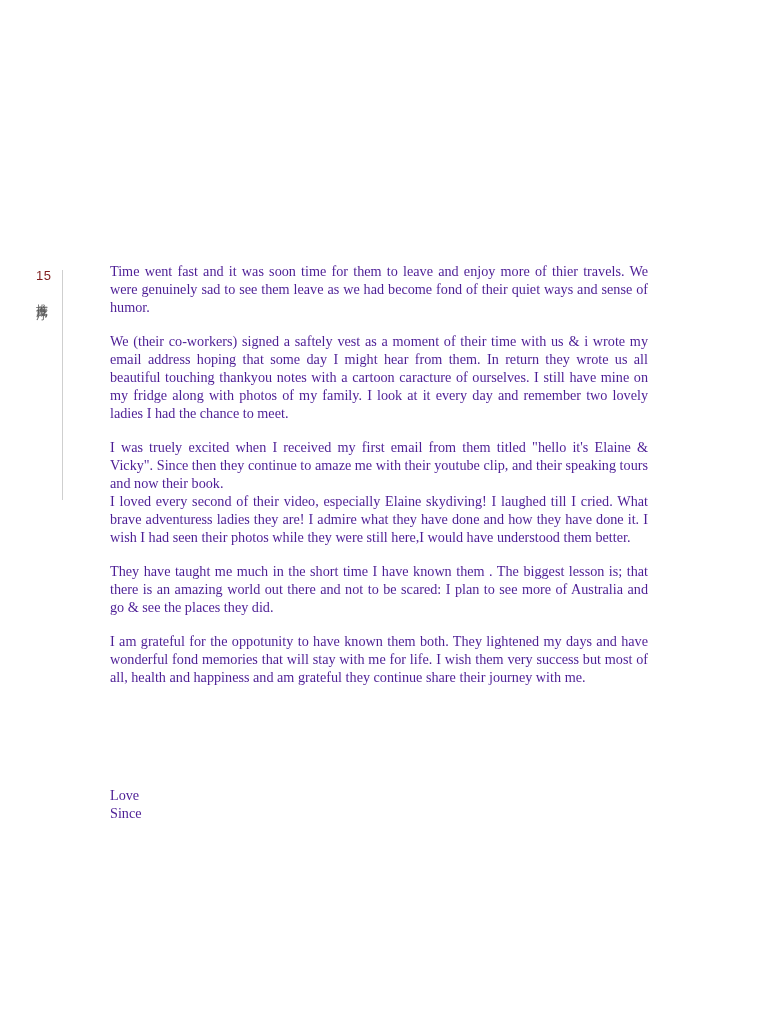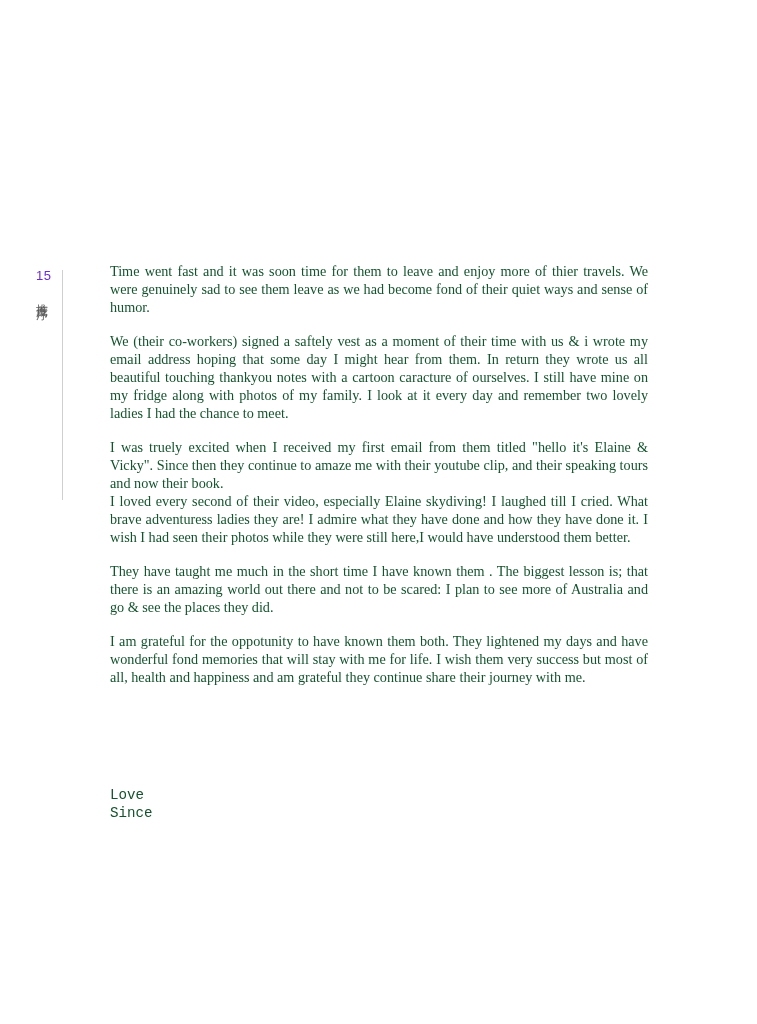--- a/index.html
+++ b/index.html
@@ -23,21 +23,21 @@
     top: 0;
     width: 100px;
     height: 100%;
   }
   .page-number {
     position: absolute;
     left: 36px;
     top: 268px;
     font-family: "Liberation Sans", "DejaVu Sans", sans-serif;
     font-size: 13px;
-    color: #6d28d9;
+    color: #7f1d1d;
     letter-spacing: 0.5px;
   }
   .margin-label {
     position: absolute;
     left: 35px;
     top: 294px;
     writing-mode: vertical-rl;
     text-orientation: upright;
     font-size: 12px;
     line-height: 14px;
@@ -53,32 +53,31 @@
     height: 230px;
     background: #cfcfcf;
   }
 
   
   .body-col {
     position: absolute;
     left: 110px;
     top: 262px;
     width: 538px;
-    color: #14532d;
+    color: #4c1d95;
     font-size: 14.2px;
     line-height: 18px;
   }
   .body-col p {
     margin: 0 0 16px 0;
     text-align: justify;
     white-space: pre-line;
   }
   .signature-block {
     margin-top: 100px;
-    font-family: Liberation Mono, monospace;
   }
   .signature-block div {
     line-height: 18px;
   }
 </style>
 </head>
 <body>
 
 <div class="page">
 

